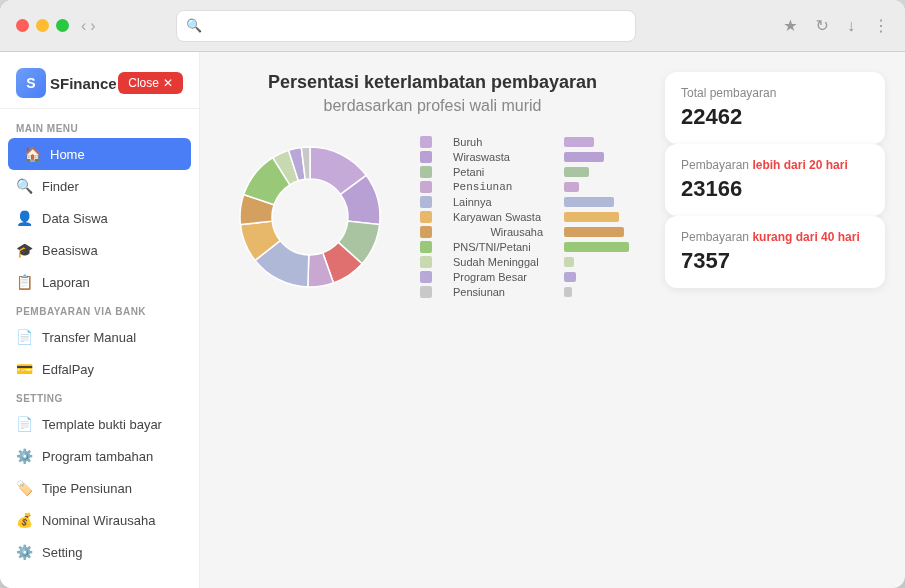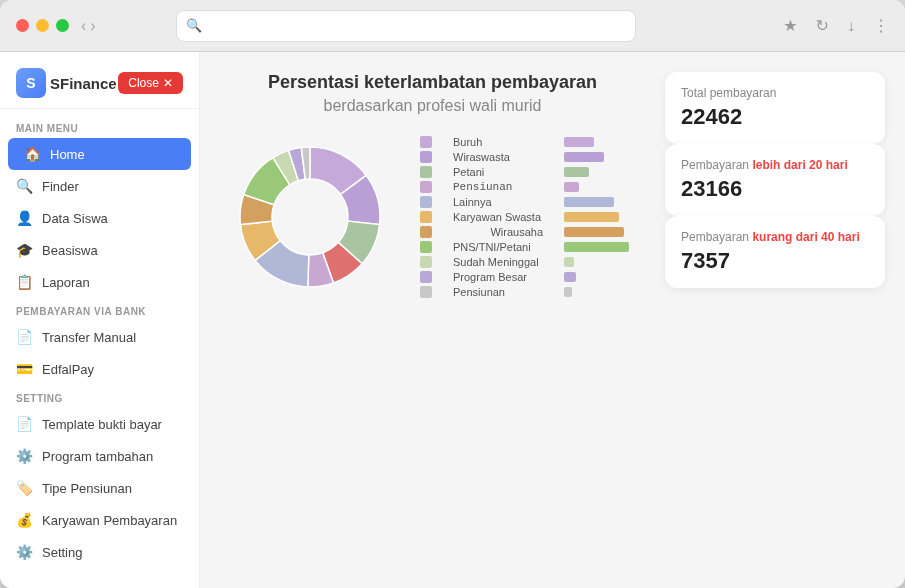--- a/index.html
+++ b/index.html
@@ -315,21 +315,21 @@
       <div class="sidebar-item">
         <span class="sidebar-item-icon">⚙️</span>
         <span>Program tambahan</span>
       </div>
       <div class="sidebar-item">
         <span class="sidebar-item-icon">🏷️</span>
         <span>Tipe Pensiunan</span>
       </div>
       <div class="sidebar-item">
         <span class="sidebar-item-icon">💰</span>
-        <span>Karyawan Pembayaran</span>
+        <span>Nominal Wirausaha</span>
       </div>
       <div class="sidebar-item">
         <span class="sidebar-item-icon">⚙️</span>
         <span>Setting</span>
       </div>
     </div>
 
     <div class="main-content">
       <div style="display:flex;gap:20px;align-items:flex-start;">
 

